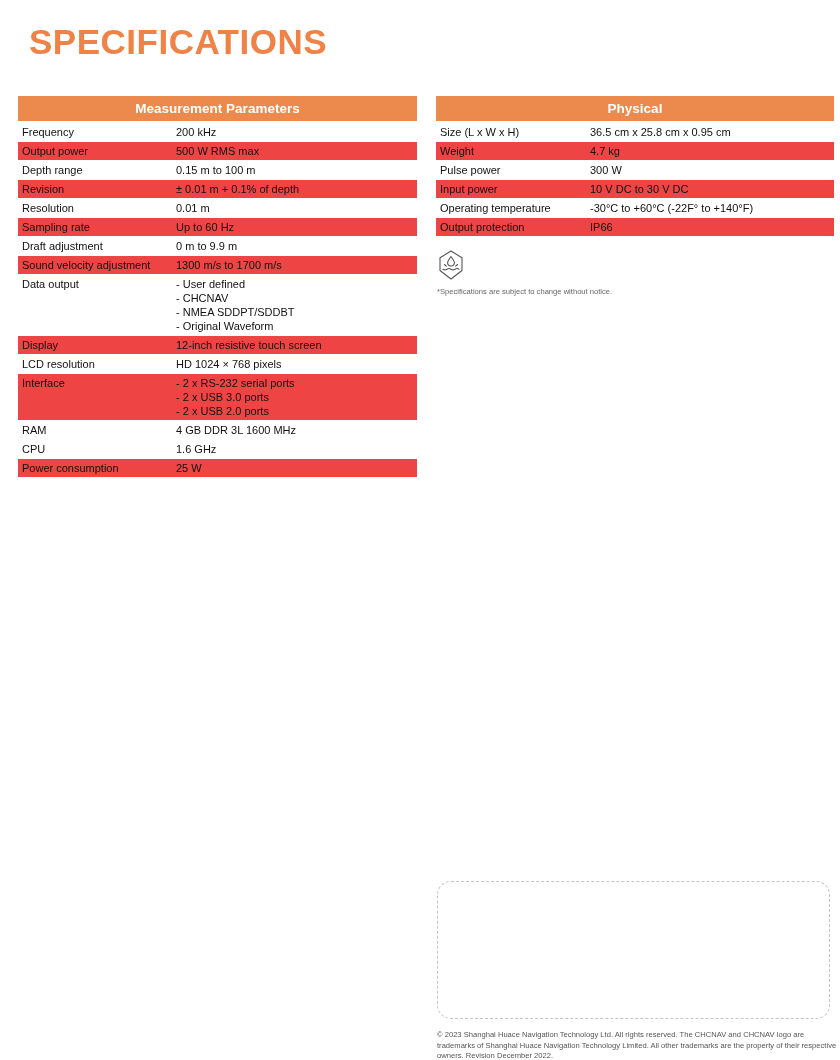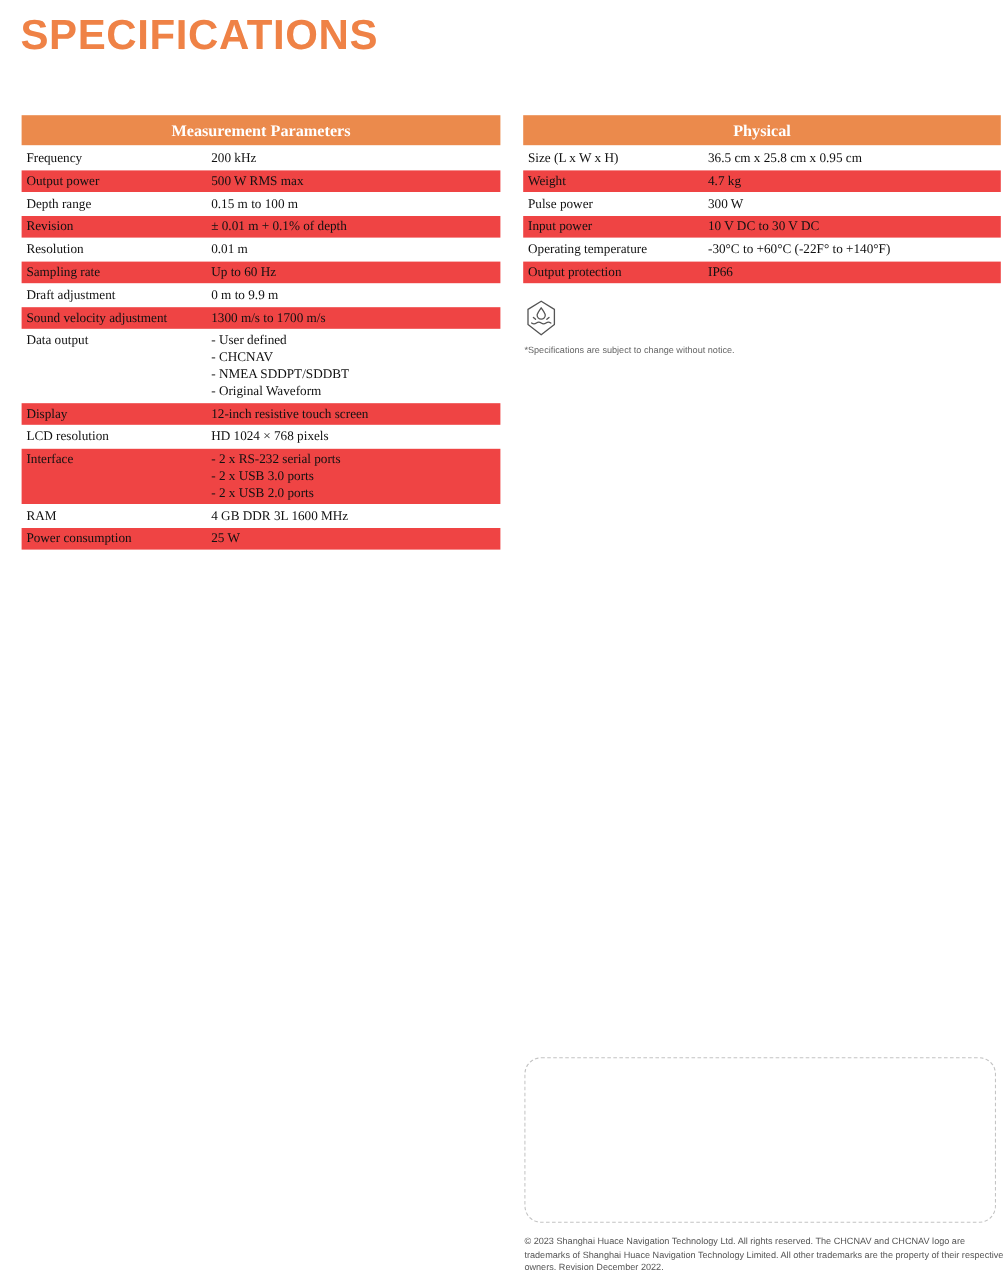--- a/index.html
+++ b/index.html
@@ -4,25 +4,25 @@
 <style>
   html,body{margin:0;padding:0;}
   body{
     width:840px;height:1060px;position:relative;overflow:hidden;
     background:#ffffff;
     font-family:"Liberation Sans","DejaVu Sans",sans-serif;
     color:#111;
   }
   .page{position:absolute;inset:0;}
   h1.page-title{
-    position:absolute;left:17px;top:10px;margin:0;
+    position:absolute;left:17px;top:10px;margin:12px;
     font-size:35px;font-weight:700;letter-spacing:0.5px;
     color:#EF8246;
   }
-  .spec-table{position:absolute;top:96px;font-family:Liberation Serif, serif;}
+  .spec-table{position:absolute;top:96px;}
   .table-left{left:18px;width:399px;}
   .table-right{left:436px;width:398px;}
   .thead{
     background:#EB8A4C;color:#ffffff;
     font-size:13.5px;font-weight:700;text-align:center;
     height:25px;line-height:25px;margin-bottom:2px;
   }
   .row{display:flex;align-items:center;margin-bottom:1px;font-size:11px;line-height:14px;padding:2px 0;}
   .row.gray{background:#ef4444;}
   .row.top{align-items:flex-start;}
@@ -106,20 +106,24 @@
         <div class="row gray top">
           <div class="cell-label">Interface</div>
           <div class="cell-value">- 2 x RS-232 serial ports
 - 2 x USB 3.0 ports
 - 2 x USB 2.0 ports</div>
         </div>
         <div class="row">
           <div class="cell-label">RAM</div>
           <div class="cell-value">4 GB DDR 3L 1600 MHz</div>
         </div>
+        <div class="row">
+          <div class="cell-label">CPU</div>
+          <div class="cell-value">1.6 GHz</div>
+        </div>
         <div class="row gray">
           <div class="cell-label">Power consumption</div>
           <div class="cell-value">25 W</div>
         </div>
       </div>
   </section>
 
   <section class="spec-table table-right">
     <div class="thead">Physical</div>
     <div class="tbody">

